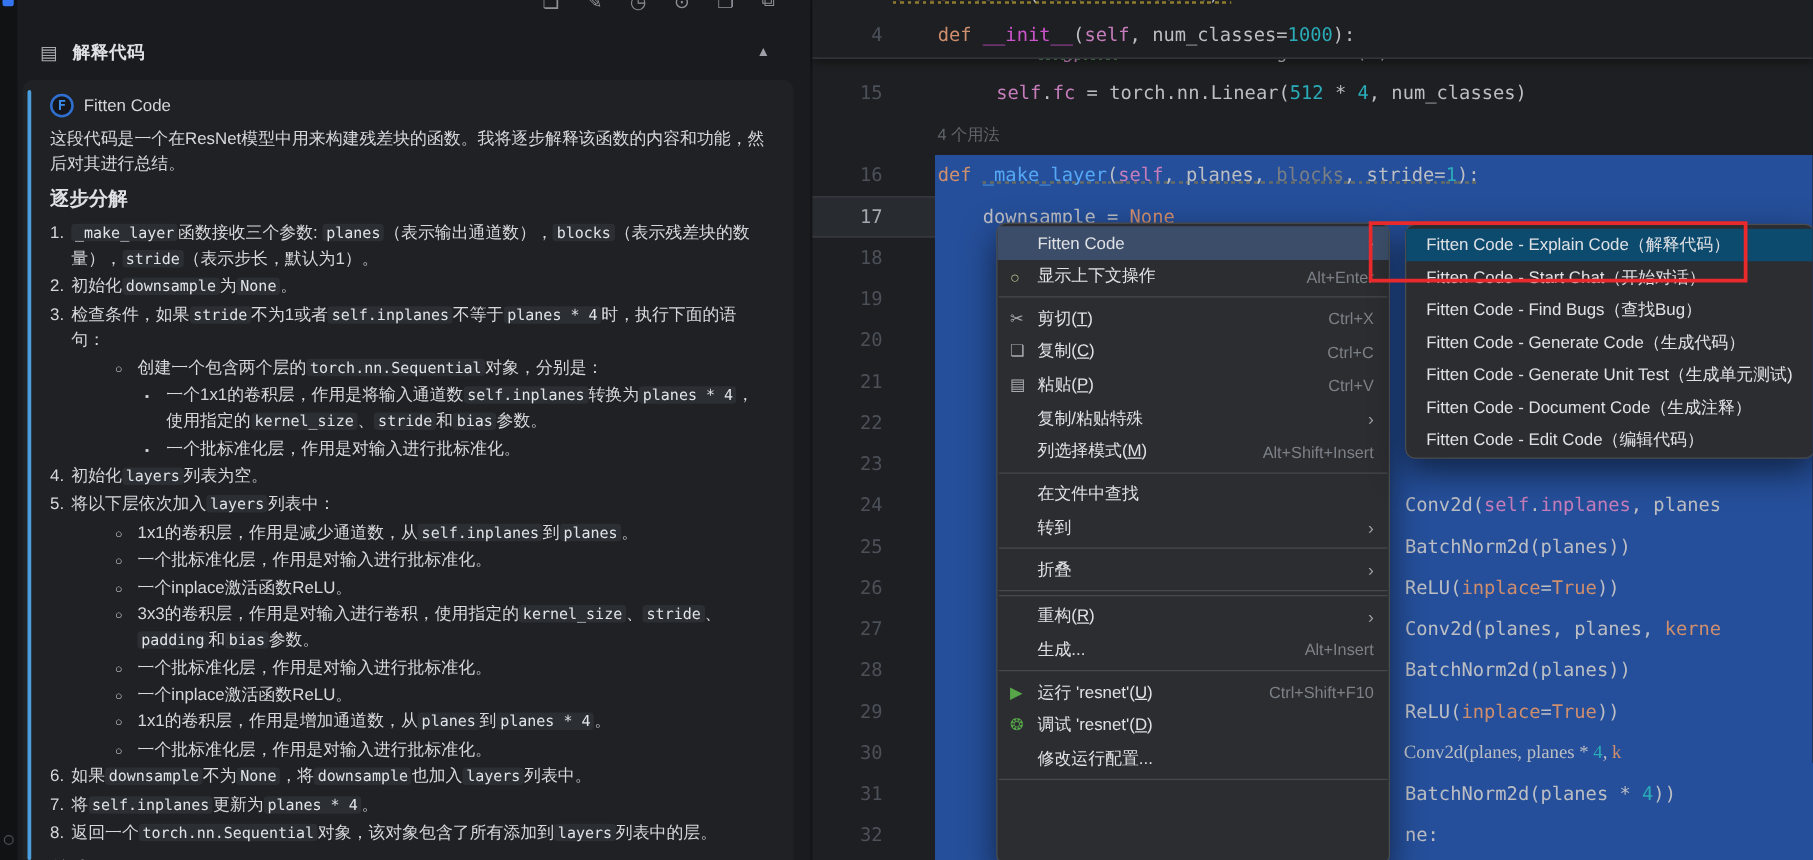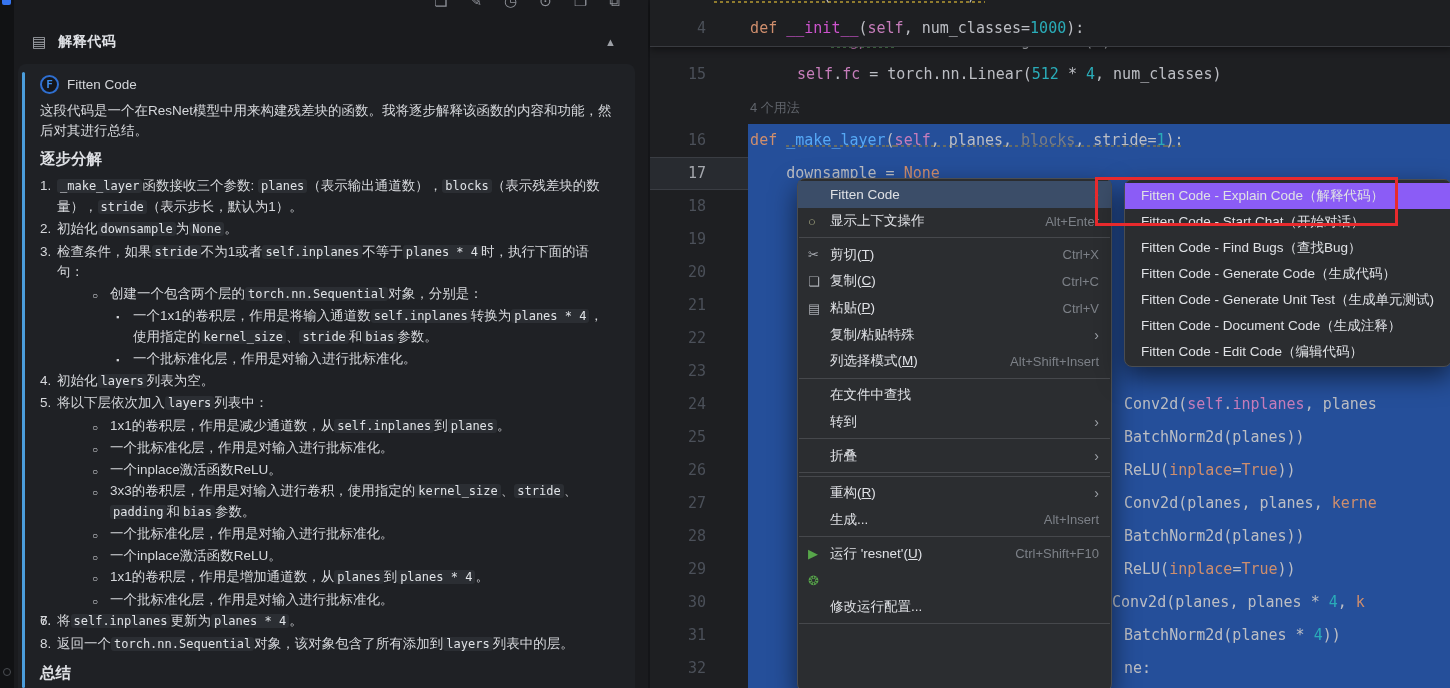--- a/index.html
+++ b/index.html
@@ -72,21 +72,21 @@
   .mi-icon.green { color:#57a64a; }
   .mi-icon.bulb { color:#b0b388; }
   .mi-label { color:#dfe1e5; font-size:13.5px; flex:1; white-space:nowrap; }
   .mi-label u { text-decoration:underline; }
   .mi-shortcut { color:#7c8087; font-size:13px; margin-left:16px; white-space:nowrap; }
   .mi-arrow { color:#9da1a8; font-size:14px; margin-left:16px; }
   .menu-sep { height:1px; background:#46484c; margin:3px 1px; }
 
   #fitten-submenu { left:474px; top:179px; width:328px; height:188px; padding:3px 0; }
   .sm-row { height:26px; display:flex; align-items:center; padding:0 10px 0 16px; }
-  .sm-row.selected { background:#8b5cf6; }
+  .sm-row.selected { background:#0c4a6e; }
   .sm-label { color:#dfe1e5; font-size:13.5px; white-space:nowrap; }
 
   #red-annotation { position:absolute; left:445px; top:177px; width:303px; height:49px; border:3px solid #e82a2d; z-index:20; }
 </style>
 </head>
 <body>
 
 <div id="tool-stripe">
   <div class="accent"></div>
   <div class="stripe-dot"></div>
@@ -114,21 +114,21 @@
         <span class="assistant-name">Fitten Code</span>
       </div>
       <div id="intro" class="p"><span>这段代码是一个在ResNet模型中用来构建残差块的函数。我将逐步解释该函数的内容和功能，然后对其进行总结。</span></div>
       <div class="section-h">逐步分解</div>
       <ol id="steps">
           <li class="step p"><span class="marker">1.</span><span><span class="icode">_make_layer</span><span>函数接收三个参数: </span><span class="icode">planes</span><span>（表示输出通道数），</span><span class="icode">blocks</span><span>（表示残差块的数量），</span><span class="icode">stride</span><span>（表示步长，默认为1）。</span></span></li>
           <li class="step p"><span class="marker">2.</span><span><span>初始化</span><span class="icode">downsample</span><span>为</span><span class="icode">None</span><span>。</span></span></li>
           <li class="step p"><span class="marker">3.</span><span><span>检查条件，如果</span><span class="icode">stride</span><span>不为1或者</span><span class="icode">self.inplanes</span><span>不等于</span><span class="icode">planes * 4</span><span>时，执行下面的语句：</span></span><div class="sub lvl1 p"><span class="marker">○</span><span><span>创建一个包含两个层的</span><span class="icode">torch.nn.Sequential</span><span>对象，分别是：</span></span></div><div class="sub lvl2 p"><span class="marker">▪</span><span><span>一个1x1的卷积层，作用是将输入通道数</span><span class="icode">self.inplanes</span><span>转换为</span><span class="icode">planes * 4</span><span>，使用指定的</span><span class="icode">kernel_size</span><span>、</span><span class="icode">stride</span><span>和</span><span class="icode">bias</span><span>参数。</span></span></div><div class="sub lvl2 p"><span class="marker">▪</span><span><span>一个批标准化层，作用是对输入进行批标准化。</span></span></div></li>
           <li class="step p"><span class="marker">4.</span><span><span>初始化</span><span class="icode">layers</span><span>列表为空。</span></span></li>
           <li class="step p"><span class="marker">5.</span><span><span>将以下层依次加入</span><span class="icode">layers</span><span>列表中：</span></span><div class="sub lvl1 p"><span class="marker">○</span><span><span>1x1的卷积层，作用是减少通道数，从</span><span class="icode">self.inplanes</span><span>到</span><span class="icode">planes</span><span>。</span></span></div><div class="sub lvl1 p"><span class="marker">○</span><span><span>一个批标准化层，作用是对输入进行批标准化。</span></span></div><div class="sub lvl1 p"><span class="marker">○</span><span><span>一个inplace激活函数ReLU。</span></span></div><div class="sub lvl1 p"><span class="marker">○</span><span><span>3x3的卷积层，作用是对输入进行卷积，使用指定的</span><span class="icode">kernel_size</span><span>、</span><span class="icode">stride</span><span>、</span><span class="icode">padding</span><span>和</span><span class="icode">bias</span><span>参数。</span></span></div><div class="sub lvl1 p"><span class="marker">○</span><span><span>一个批标准化层，作用是对输入进行批标准化。</span></span></div><div class="sub lvl1 p"><span class="marker">○</span><span><span>一个inplace激活函数ReLU。</span></span></div><div class="sub lvl1 p"><span class="marker">○</span><span><span>1x1的卷积层，作用是增加通道数，从</span><span class="icode">planes</span><span>到</span><span class="icode">planes * 4</span><span>。</span></span></div><div class="sub lvl1 p"><span class="marker">○</span><span><span>一个批标准化层，作用是对输入进行批标准化。</span></span></div></li>
-          <li class="step p"><span class="marker">6.</span></li>
+          <li class="step p"><span class="marker">6.</span><span><span>如果</span><span class="icode">downsample</span><span>不为</span><span class="icode">None</span><span>，将</span><span class="icode">downsample</span><span>也加入</span><span class="icode">layers</span><span>列表中。</span></span></li>
           <li class="step p"><span class="marker">7.</span><span><span>将</span><span class="icode">self.inplanes</span><span>更新为</span><span class="icode">planes * 4</span><span>。</span></span></li>
           <li class="step p"><span class="marker">8.</span><span><span>返回一个</span><span class="icode">torch.nn.Sequential</span><span>对象，该对象包含了所有添加到</span><span class="icode">layers</span><span>列表中的层。</span></span></li>
         </ol>
       <div class="section-h">总结</div>
 
     </div>
   </div>
 </div>
 
 <div id="editor">
@@ -159,21 +159,21 @@
       <div class="code-line" style="left: 136.24px; top: 25px;"><span class="tok-self">self</span><span class="tok-pl">.</span><span class="tok-self sq-g">avgpool</span><span class="tok-pl"> = torch.nn.AvgPool2d(</span><span class="tok-num">7</span><span class="tok-pl">)</span></div>
       <div class="code-line" style="left: 147px; top: 58px;"><span class="tok-self">self</span><span class="tok-pl">.</span><span class="tok-self">fc</span><span class="tok-pl"> = torch.nn.Linear(</span><span class="tok-num">512</span><span class="tok-pl"> * </span><span class="tok-num">4</span><span class="tok-pl">, num_classes)</span></div>
       <div class="code-line" style="left: 100.12px; top: 124px;"><span class="tok-kw">def </span><span class="tok-fn sq-q">_make_layer</span><span class="tok-pl sq-q">(</span><span class="tok-self sq-q">self</span><span class="tok-pl sq-q">, planes, </span><span class="tok-dim sq-q">blocks</span><span class="tok-pl sq-q">, stride=</span><span class="tok-num sq-q">1</span><span class="tok-pl sq-q">):</span></div>
       <div class="code-line" style="left: 136.24px; top: 157px;"><span class="tok-pl">downsample = </span><span class="tok-kw">None</span></div>
       <div class="code-line" style="left: 474px; top: 388px;"><span class="tok-pl">Conv2d(</span><span class="tok-self">self</span><span class="tok-pl">.</span><span class="tok-self">inplanes</span><span class="tok-pl">, planes</span></div>
       <div class="code-line" style="left: 474px; top: 421px;"><span class="tok-pl">BatchNorm2d(planes))</span></div>
       <div class="code-line" style="left: 474px; top: 454px;"><span class="tok-pl">ReLU(</span><span class="tok-named">inplace</span><span class="tok-pl">=</span><span class="tok-kw">True</span><span class="tok-pl">))</span></div>
       <div class="code-line" style="left: 474px; top: 487px;"><span class="tok-pl">Conv2d(planes, planes, </span><span class="tok-named">kerne</span></div>
       <div class="code-line" style="left: 474px; top: 520px;"><span class="tok-pl">BatchNorm2d(planes))</span></div>
       <div class="code-line" style="left: 474px; top: 553px;"><span class="tok-pl">ReLU(</span><span class="tok-named">inplace</span><span class="tok-pl">=</span><span class="tok-kw">True</span><span class="tok-pl">))</span></div>
-      <div class="code-line" style="left: 462px; top: 586px;"><span class="tok-pl">Conv2d(planes, planes </span><span class="tok-pl">* </span><span class="tok-num">4</span><span class="tok-pl">, </span><span class="tok-named">k</span></div>
+      <div class="code-line" style="left: 473px; top: 586px; font-family: Liberation Serif, serif;"><span class="tok-pl">Conv2d(planes, planes </span><span class="tok-pl">* </span><span class="tok-num">4</span><span class="tok-pl">, </span><span class="tok-named">k</span></div>
       <div class="code-line" style="left: 474px; top: 619px;"><span class="tok-pl">BatchNorm2d(planes </span><span class="tok-pl">* </span><span class="tok-num">4</span><span class="tok-pl">))</span></div>
       <div class="code-line" style="left: 474px; top: 652px;"><span class="tok-pl">ne:</span></div>
       <div class="inlay" style="left: 100px; top: 91px;">4 个用法</div>
     </div>
   <div id="sticky">
       <div class="code-line" style="left: 64px; top: -21px;"><span class="tok-kw sq-y">class </span><span class="tok-pl sq-y">ResNet(torch.nn.Module):</span></div>
       <span class="gut-num" style="top: 12px;">4</span>
       <div class="code-line" style="left: 100.12px; top: 12px;"><span class="tok-kw">def </span><span class="tok-magic">__init__</span><span class="tok-pl">(</span><span class="tok-self">self</span><span class="tok-pl">, num_classes=</span><span class="tok-num">1000</span><span class="tok-pl">):</span></div>
     </div>
   <div id="context-menu" class="menu">
@@ -242,20 +242,21 @@
         <span class="mi-shortcut">Alt+Insert</span>
       </div>
       <div class="menu-sep"></div>
       <div class="menu-row">
         <span class="mi-icon green">▶</span>
         <span class="mi-label">运行 'resnet'(<u>U</u>)</span>
         <span class="mi-shortcut">Ctrl+Shift+F10</span>
       </div>
       <div class="menu-row">
         <span class="mi-icon green">❂</span>
+        <span class="mi-label">调试 'resnet'(<u>D</u>)</span>
       </div>
       <div class="menu-row">
         <span class="mi-icon"></span>
         <span class="mi-label">修改运行配置...</span>
       </div>
       <div class="menu-sep"></div>
     </div>
   <div id="fitten-submenu" class="menu">
       <div class="sm-row selected">
         <span class="sm-label">Fitten Code - Explain Code（解释代码）</span>

